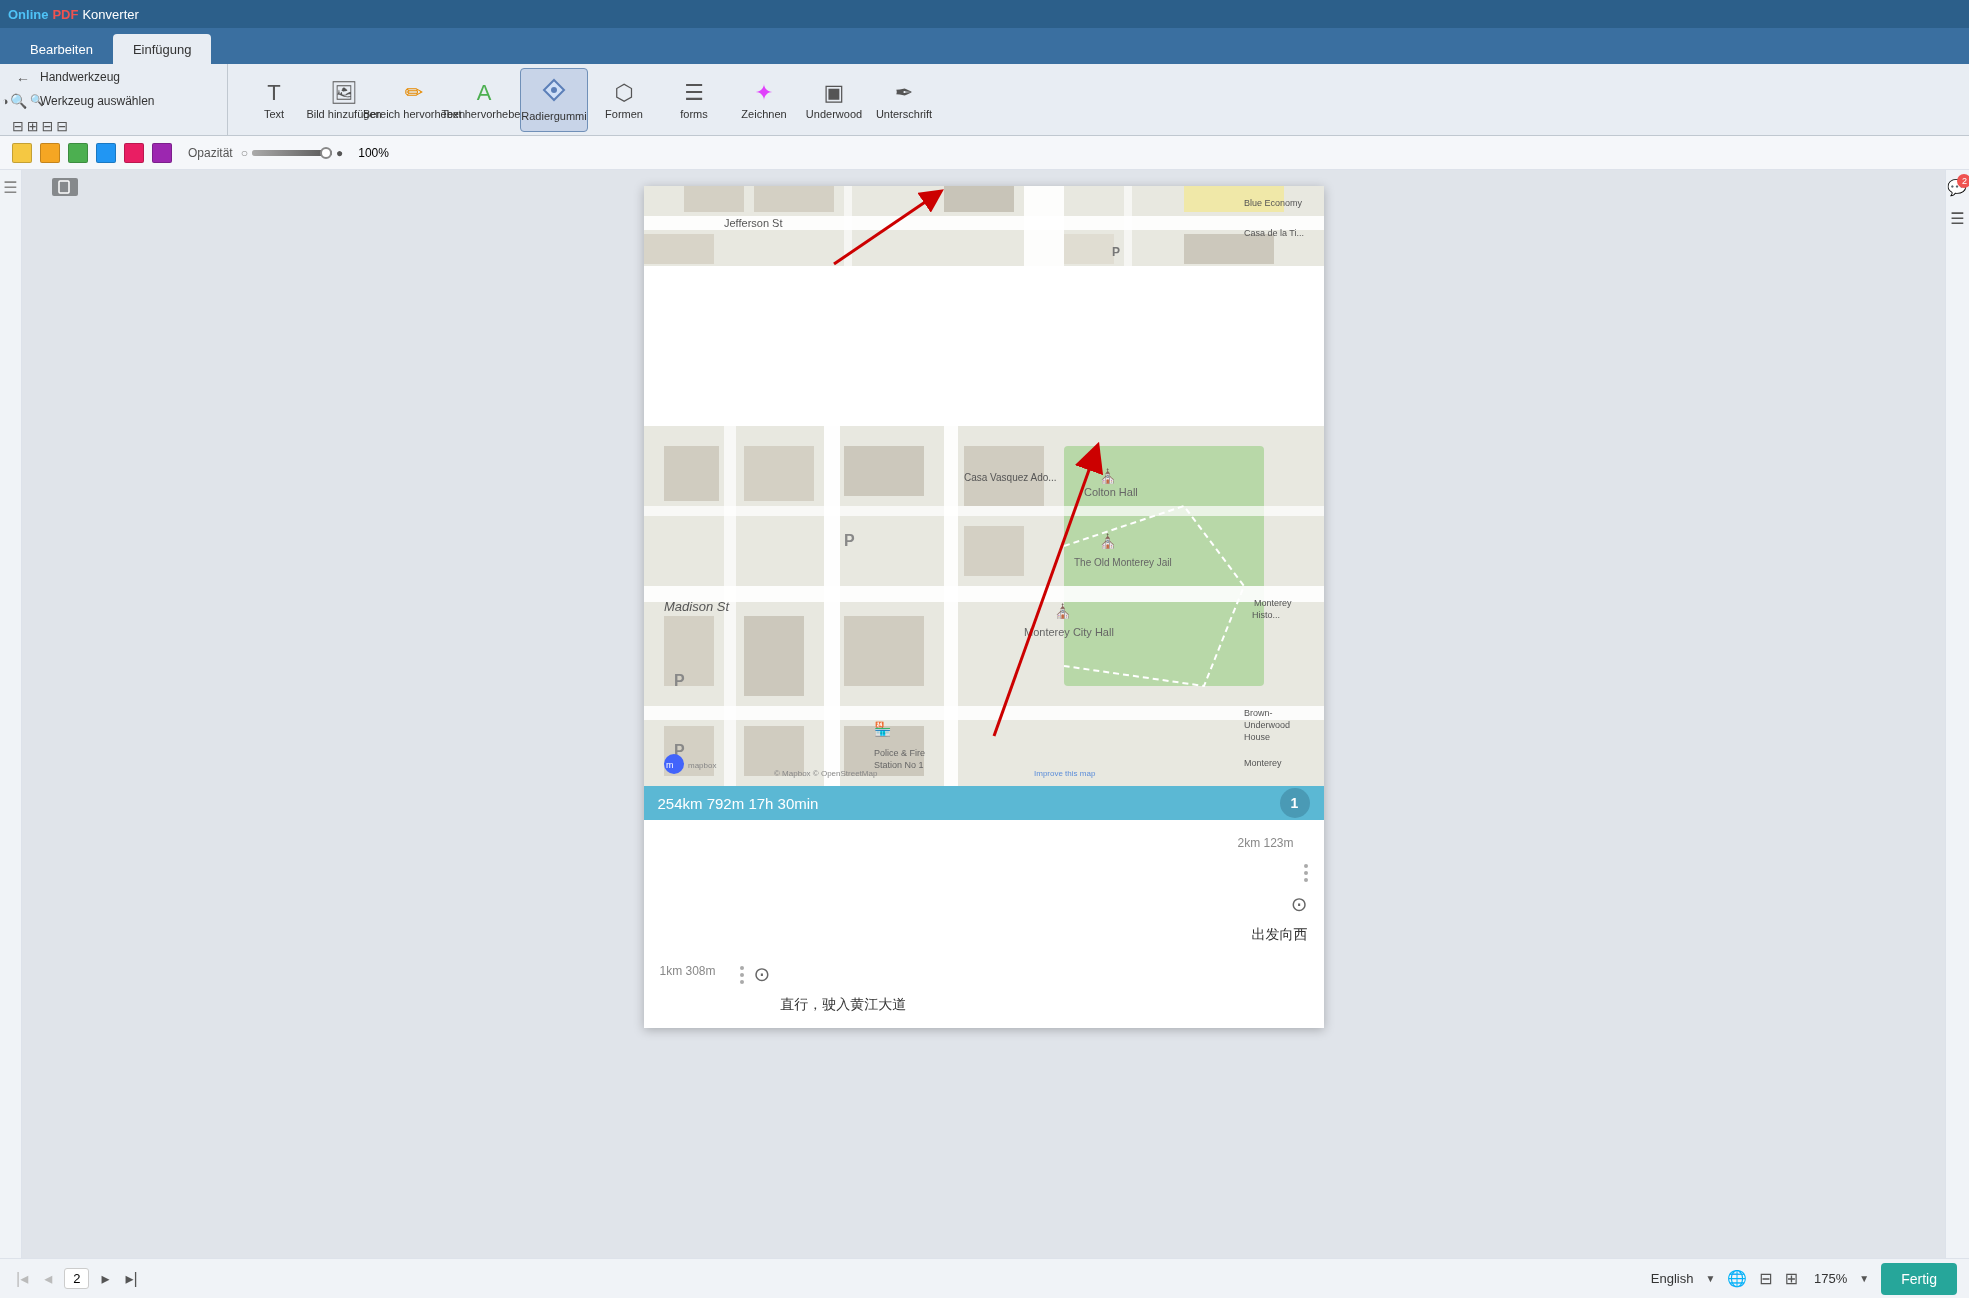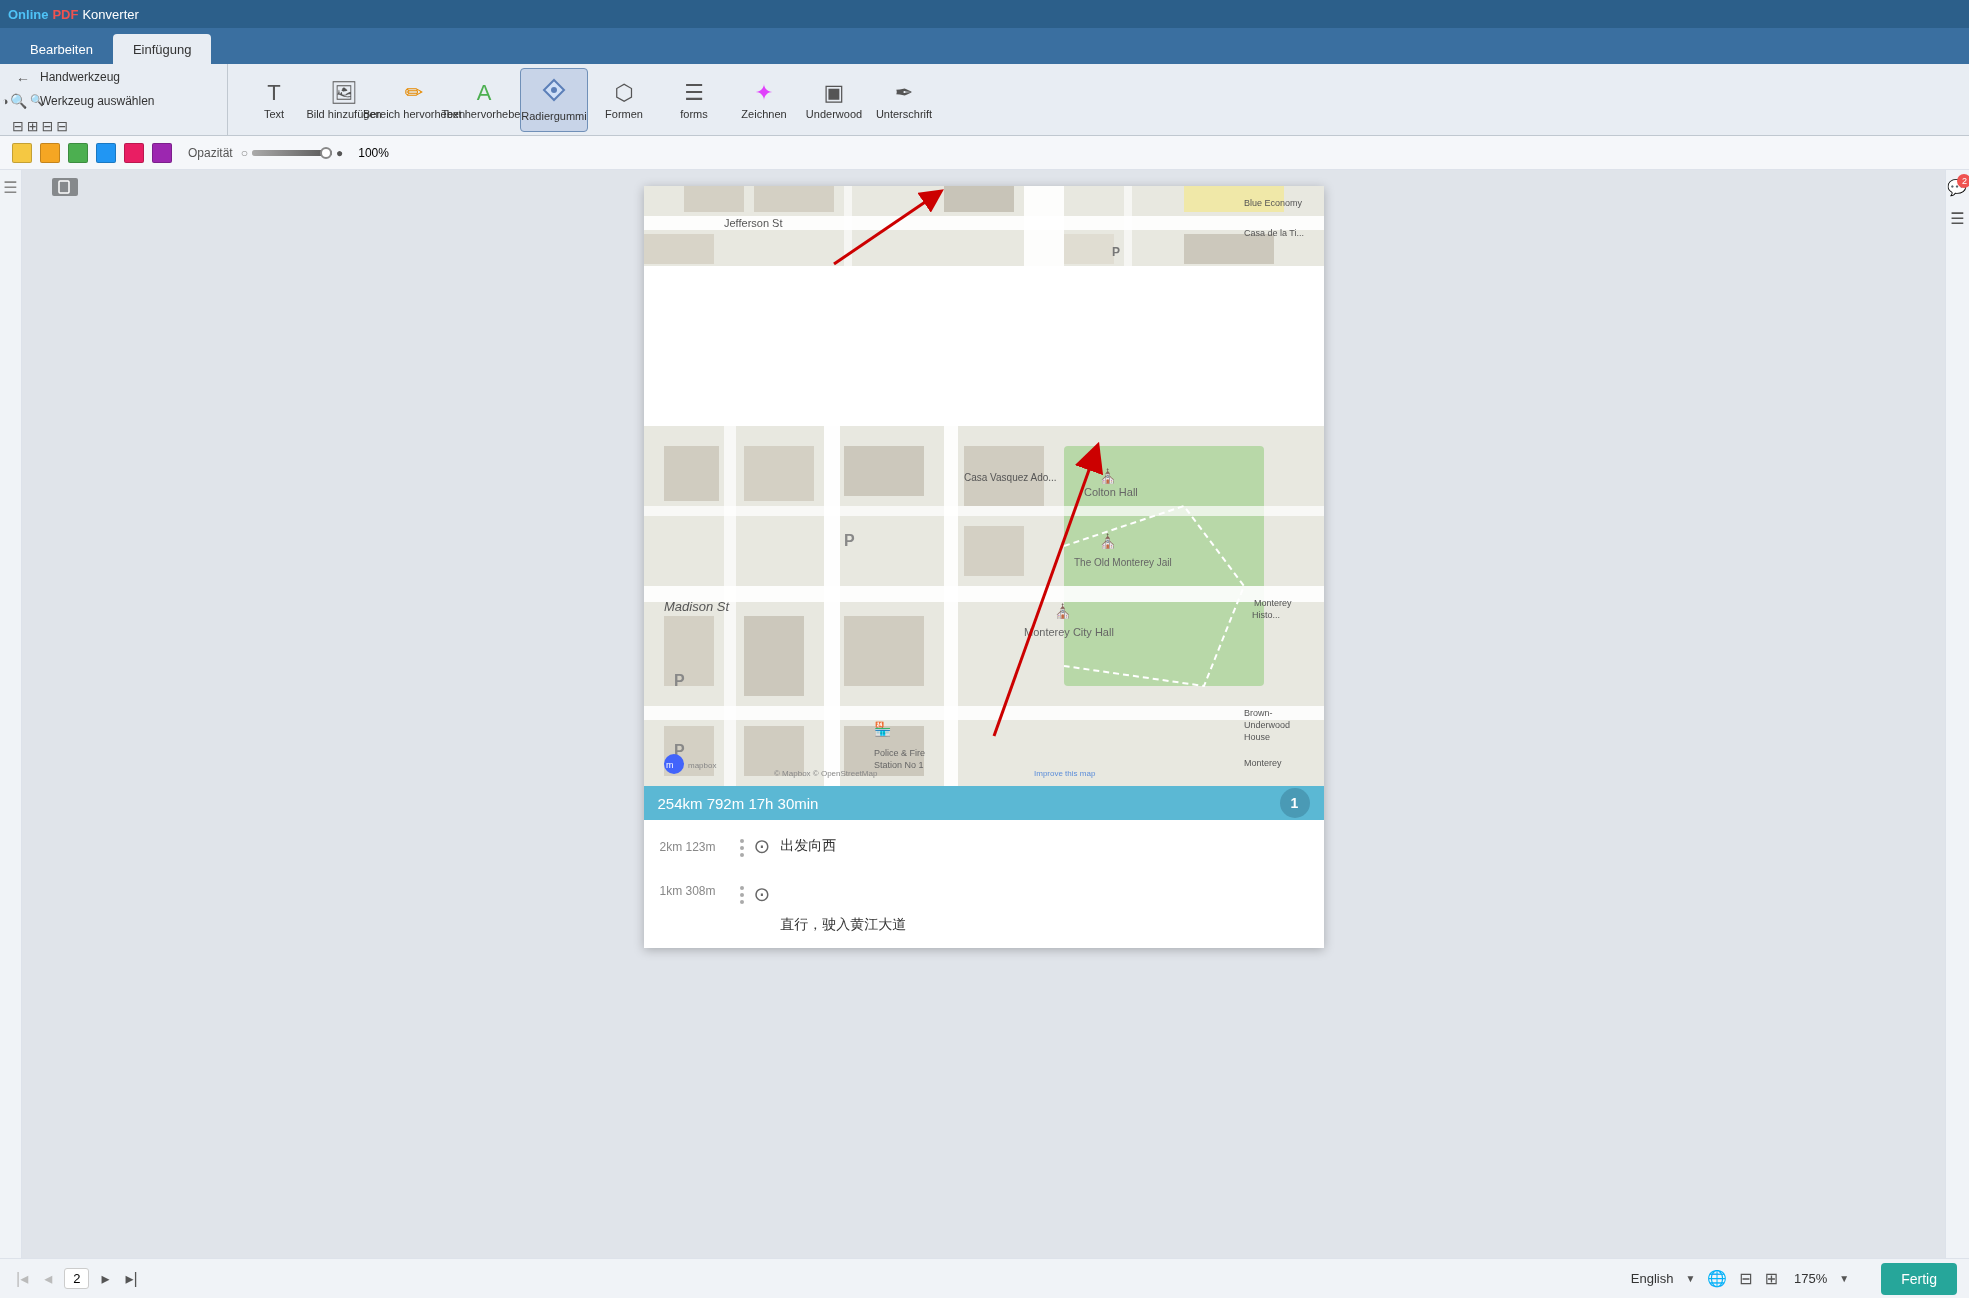--- a/index.html
+++ b/index.html
@@ -240,21 +240,20 @@
     }
 
     .fertig-btn {
       background: #26a69a;
       color: white;
       border: none;
       padding: 8px 20px;
       font-size: 14px;
       border-radius: 4px;
       cursor: pointer;
-      margin-left: 20px;
     }
   </style>
 </head>
 <body>
 
 <div class="title-bar">
   <div class="title-bar-logo">
     <span class="online">Online</span>
       <span class="pdf">PDF</span>
       <span class="konverter">Konverter</span>
@@ -499,21 +498,21 @@
         </svg>
       </div>
 
       <div style="background:#5bb8d4;color:white;padding:2px 14px;display:flex;justify-content:space-between;align-items:center;margin-top:0;">
         <span style="font-size:15px;">254km 792m 17h 30min</span>
         <div style="background:#4a9ab5;width:30px;height:30px;border-radius:50%;display:flex;align-items:center;justify-content:center;font-weight:bold;font-size:14px;">1</div>
       </div>
 
       <div style="background:white;padding:14px 16px;">
 
-        <div style="display:flex;align-items:center;gap:10px;margin-bottom:24px;">
+        <div style="display:flex;align-items:flex-end;gap:10px;margin-bottom:18px;flex-direction:column;">
           <span style="color:#888;font-size:12px;min-width:70px;padding-top:2px;">2km 123m</span>
           <div style="display:flex;flex-direction:column;align-items:center;gap:3px;padding-top:4px;">
             <div style="width:4px;height:4px;background:#aaa;border-radius:50%;"></div>
             <div style="width:4px;height:4px;background:#aaa;border-radius:50%;"></div>
             <div style="width:4px;height:4px;background:#aaa;border-radius:50%;"></div>
           </div>
           <span style="font-size:20px;color:#666;">⊙</span>
           <span style="font-size:14px;color:#333;">出发向西</span>
         </div>
 

